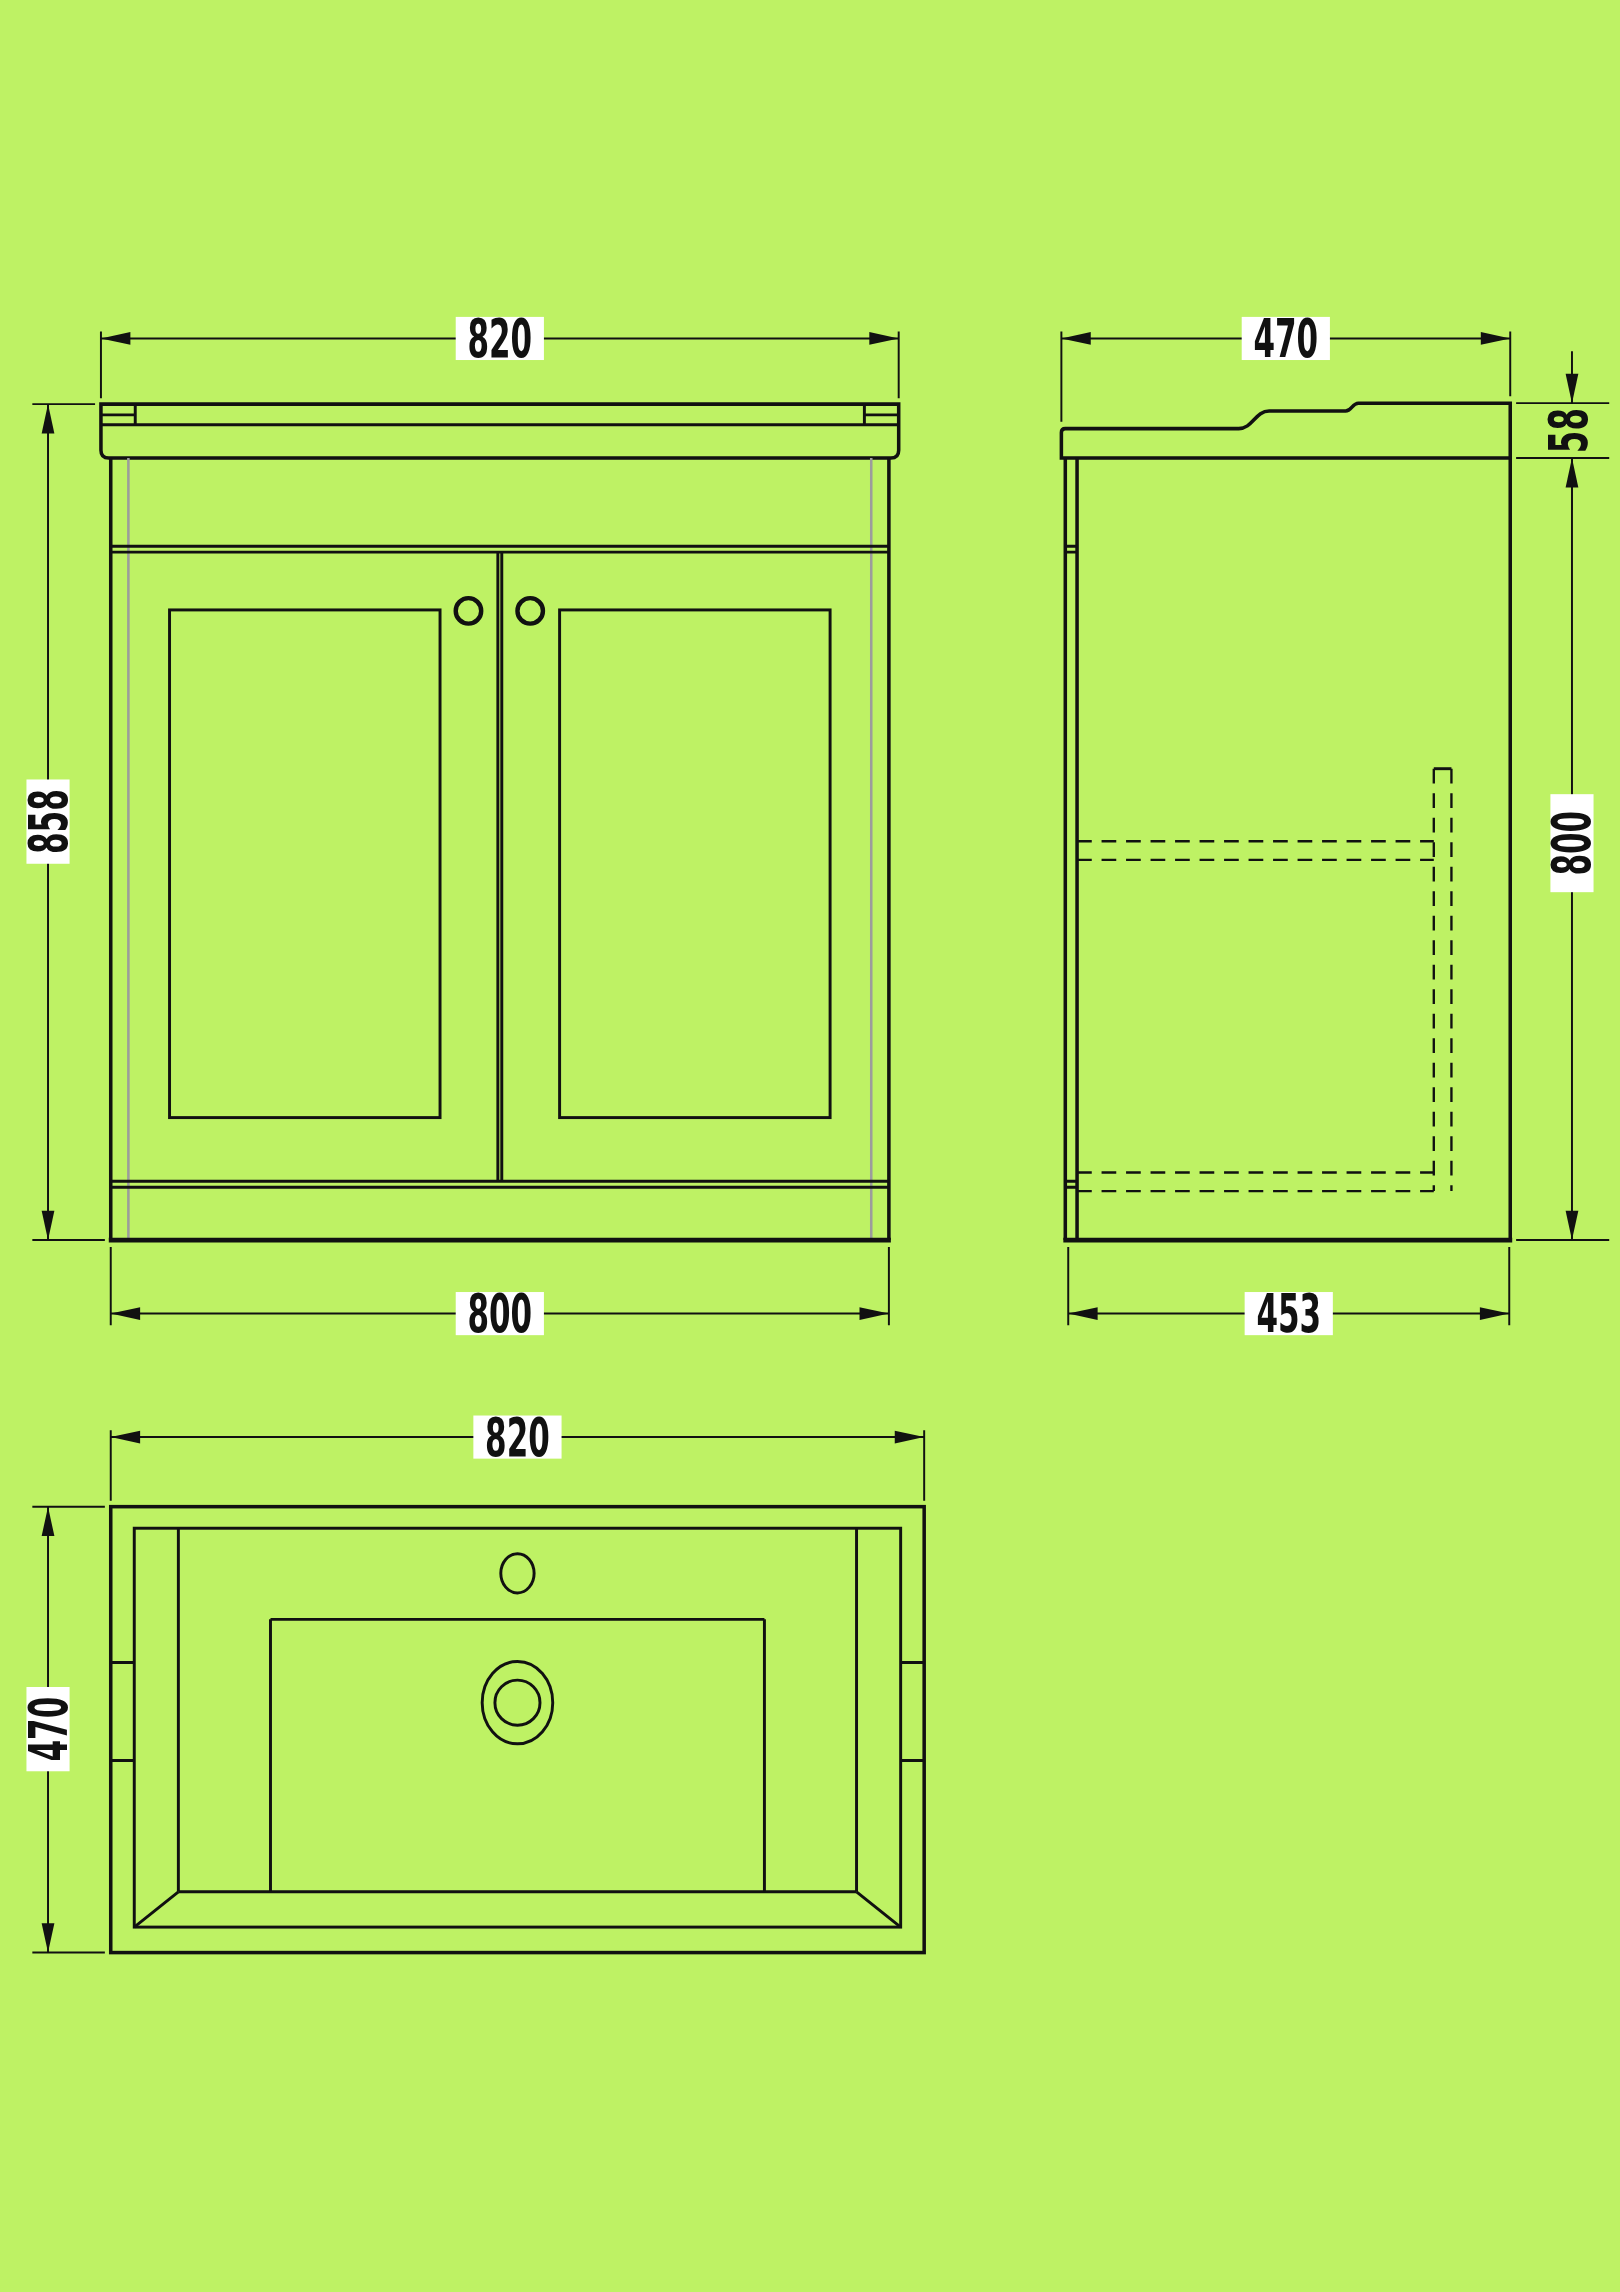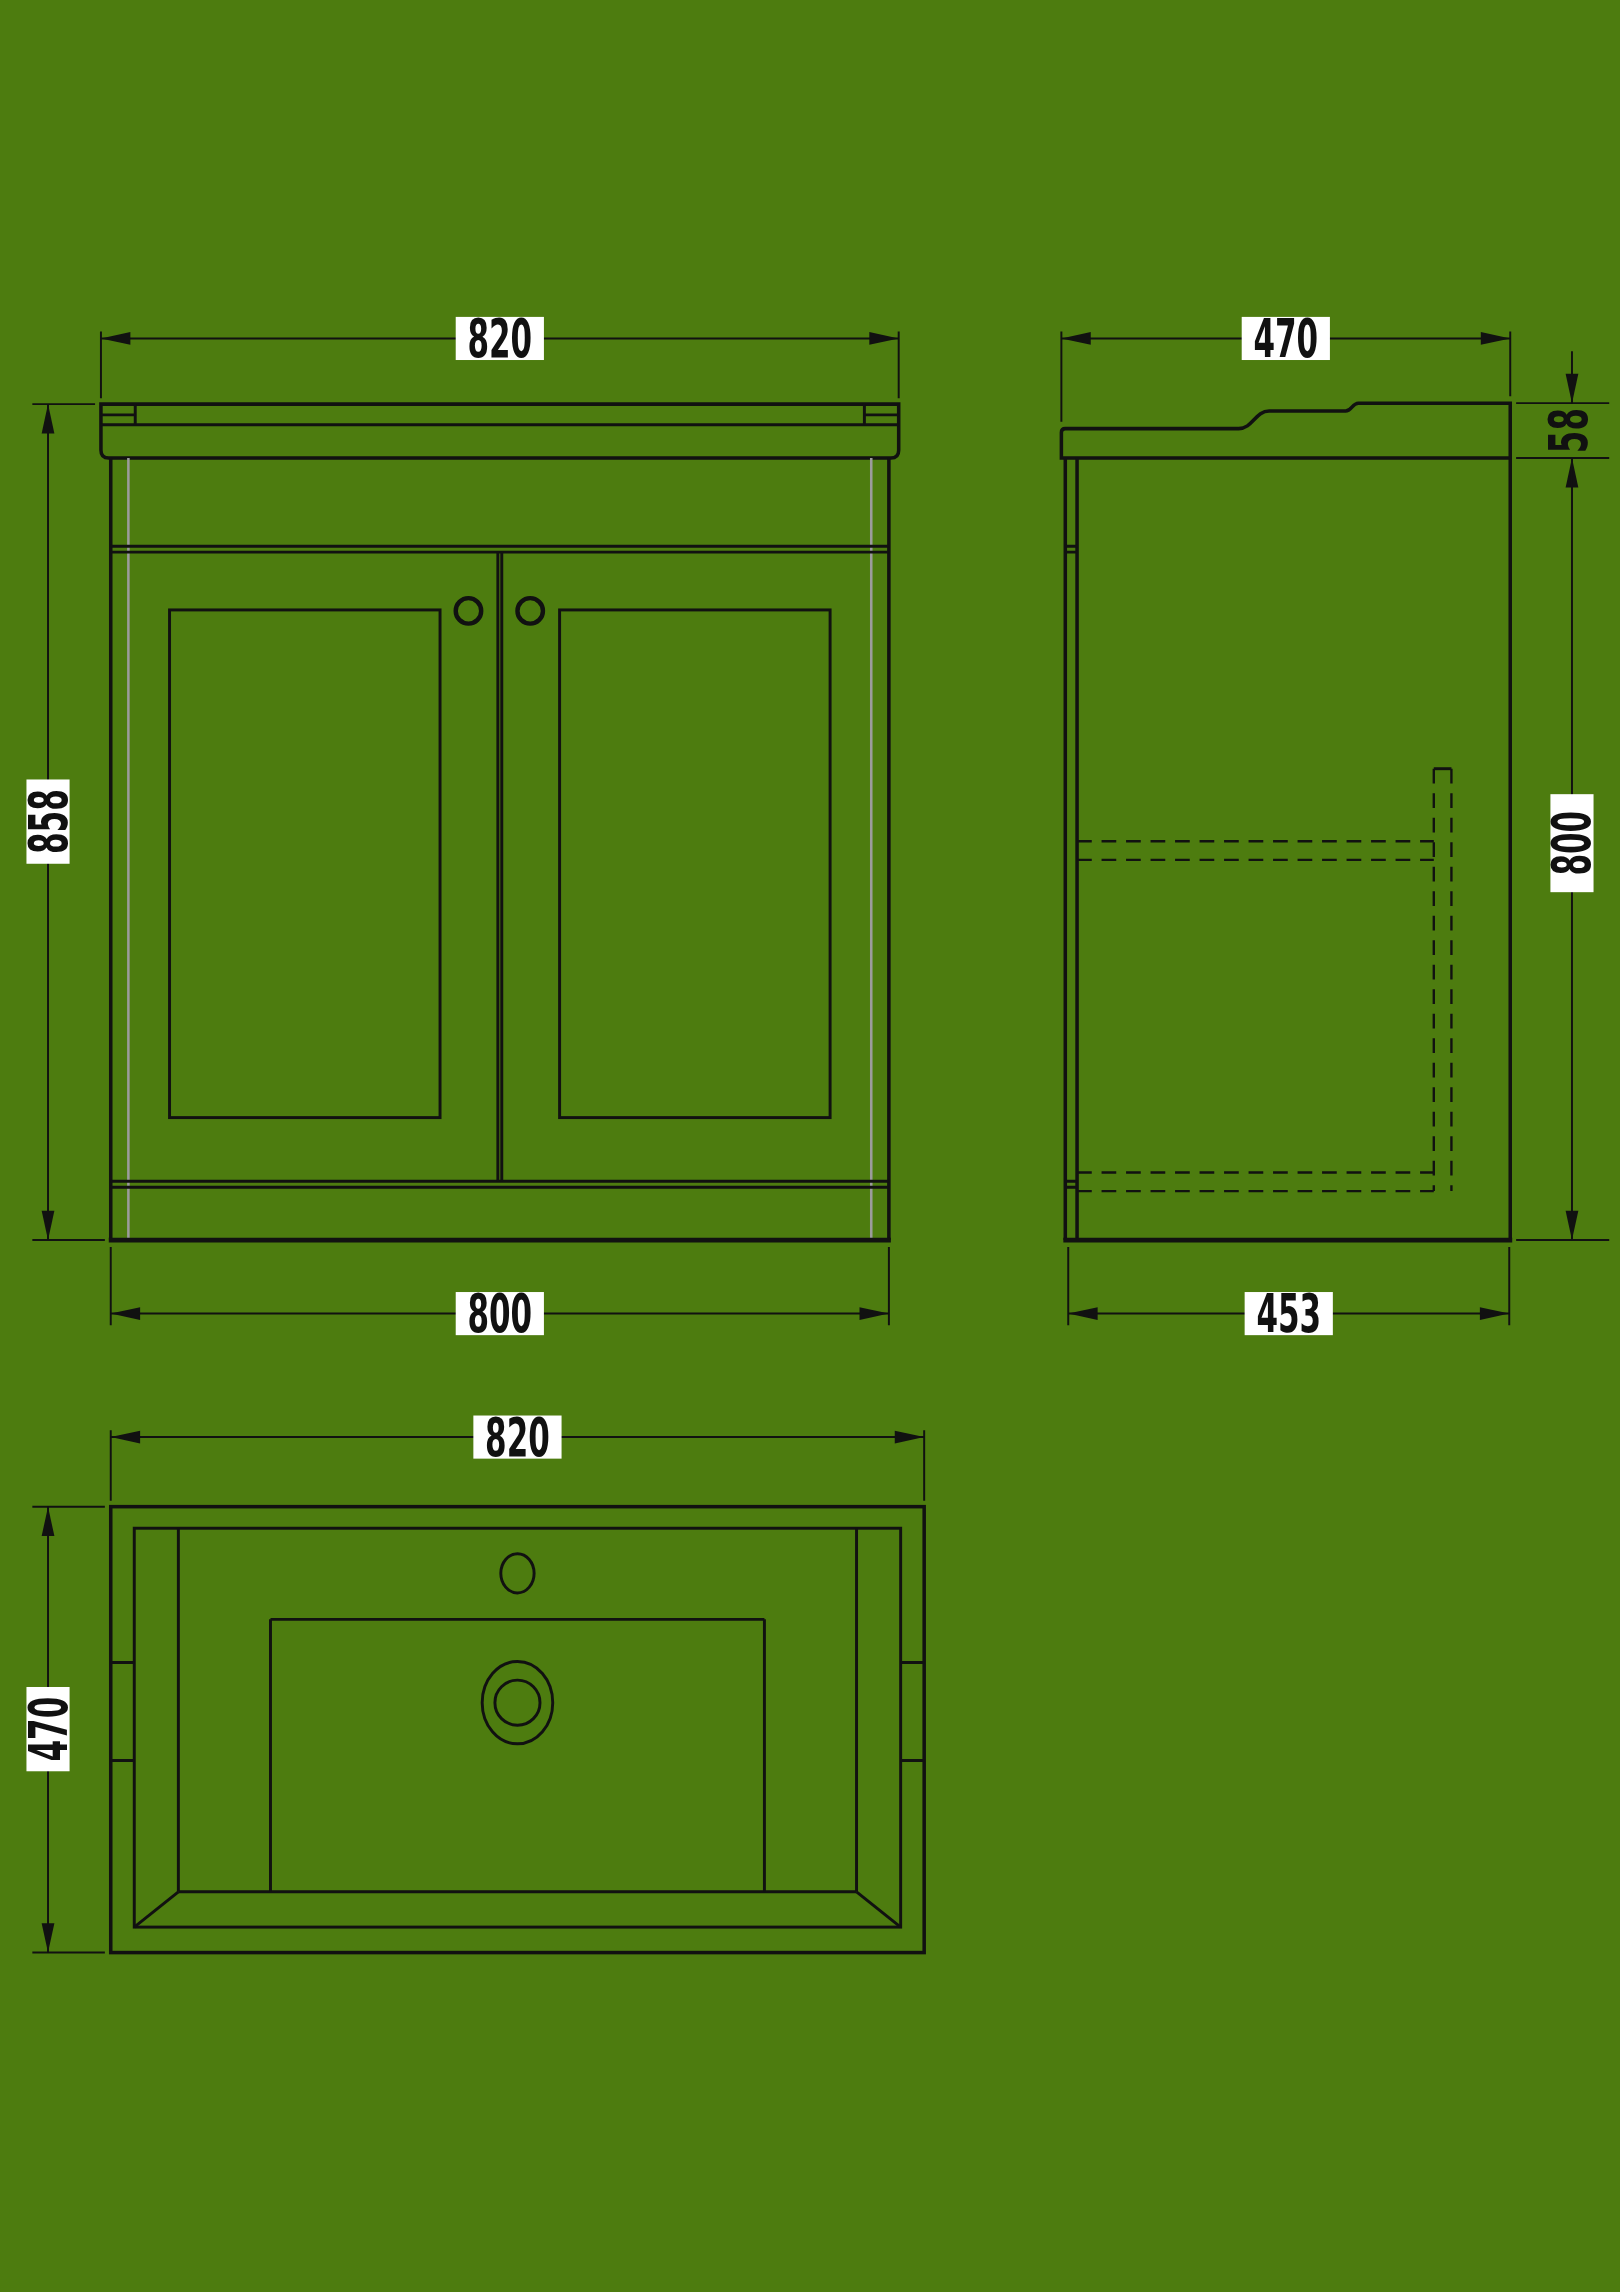--- a/index.html
+++ b/index.html
@@ -1,16 +1,16 @@
 <!DOCTYPE html>
 <html><head>
 <meta charset="utf-8">
 <style>
   html,body{margin:0;padding:0;background:#ffffff;}
-  .sheet{position:relative;width:1620px;height:2293px;background:#4d7c0f;overflow:hidden;
+  .sheet{position:relative;width:1620px;height:2293px;background:#bef264;overflow:hidden;
          font-family:"Liberation Sans","DejaVu Sans",sans-serif;}
   svg{display:block;}
   .obj{stroke:#111111;stroke-width:3.6;fill:none;stroke-linecap:butt;stroke-linejoin:miter;}
   .obj-thin{stroke:#111111;stroke-width:3;fill:none;}
   .heavy{stroke:#111111;stroke-width:5;fill:none;}
   .shadow{stroke:#9c9c9c;stroke-width:2.6;fill:none;}
   .dim{stroke:#111111;stroke-width:2;fill:none;}
   .dashed{stroke:#111111;stroke-width:2.4;fill:none;stroke-dasharray:15 10;}
   .arrow{fill:#111111;stroke:none;}
   .lbl{fill:#111111;font-weight:bold;font-size:54px;

